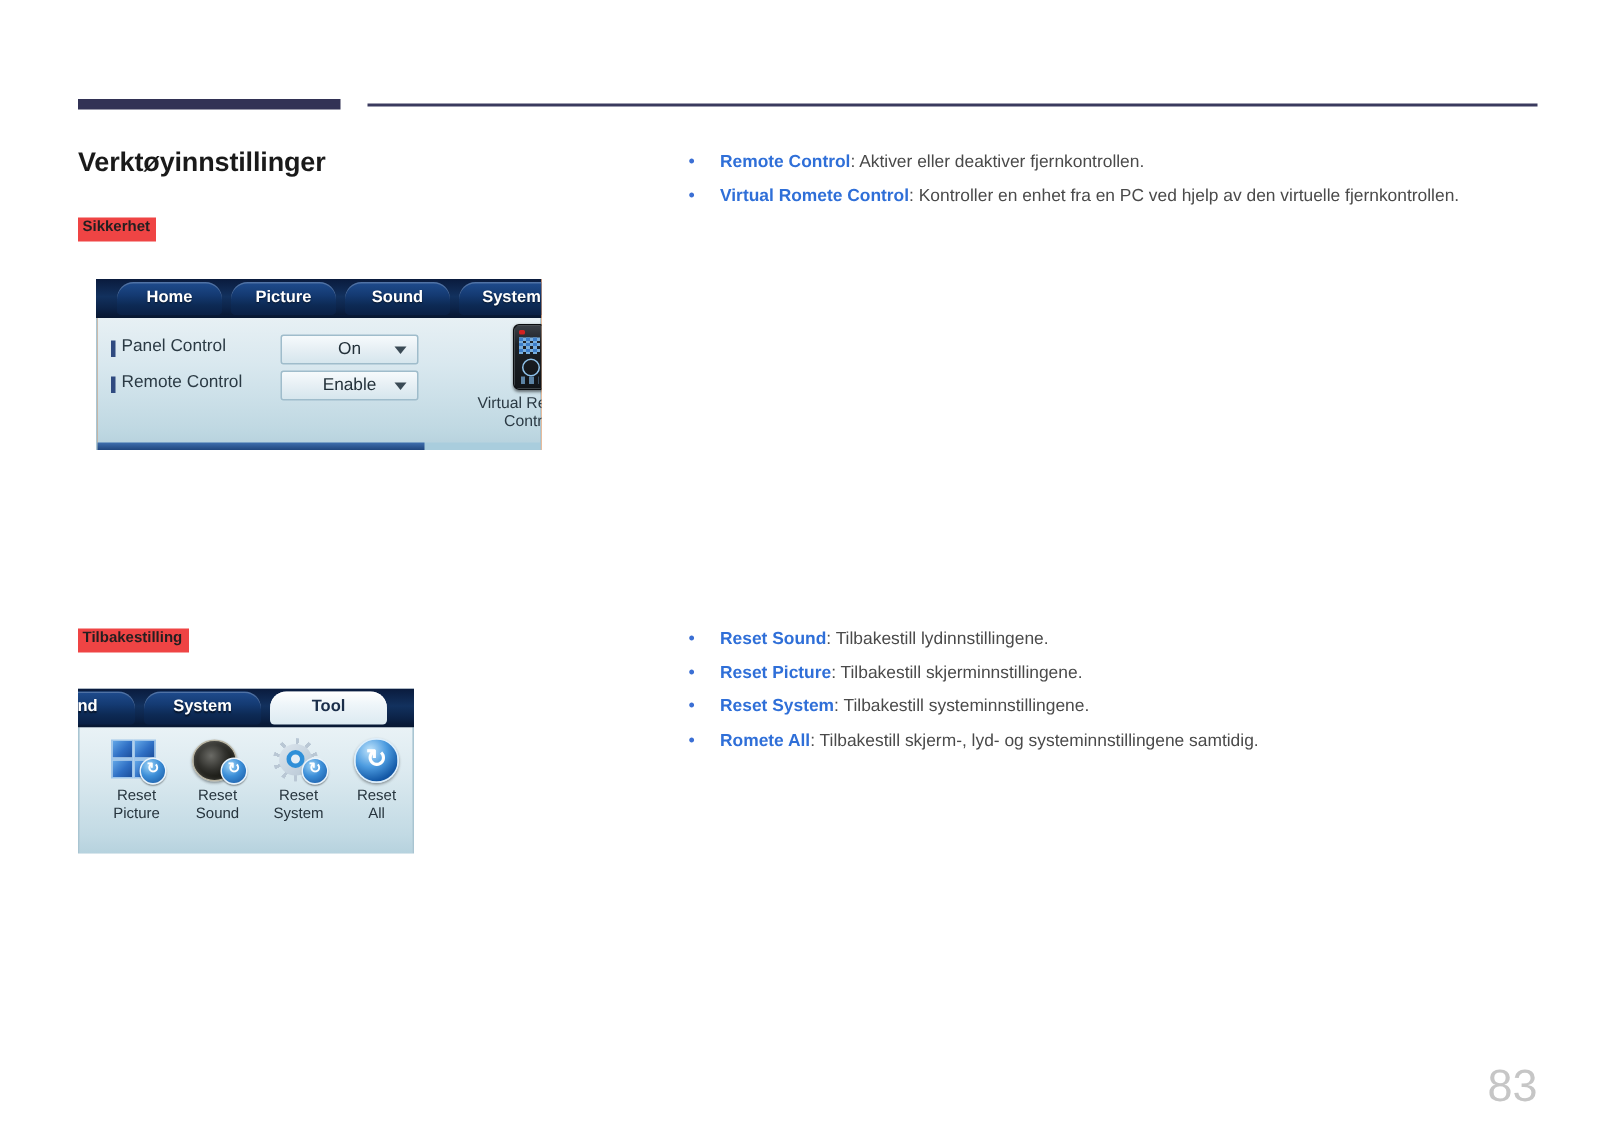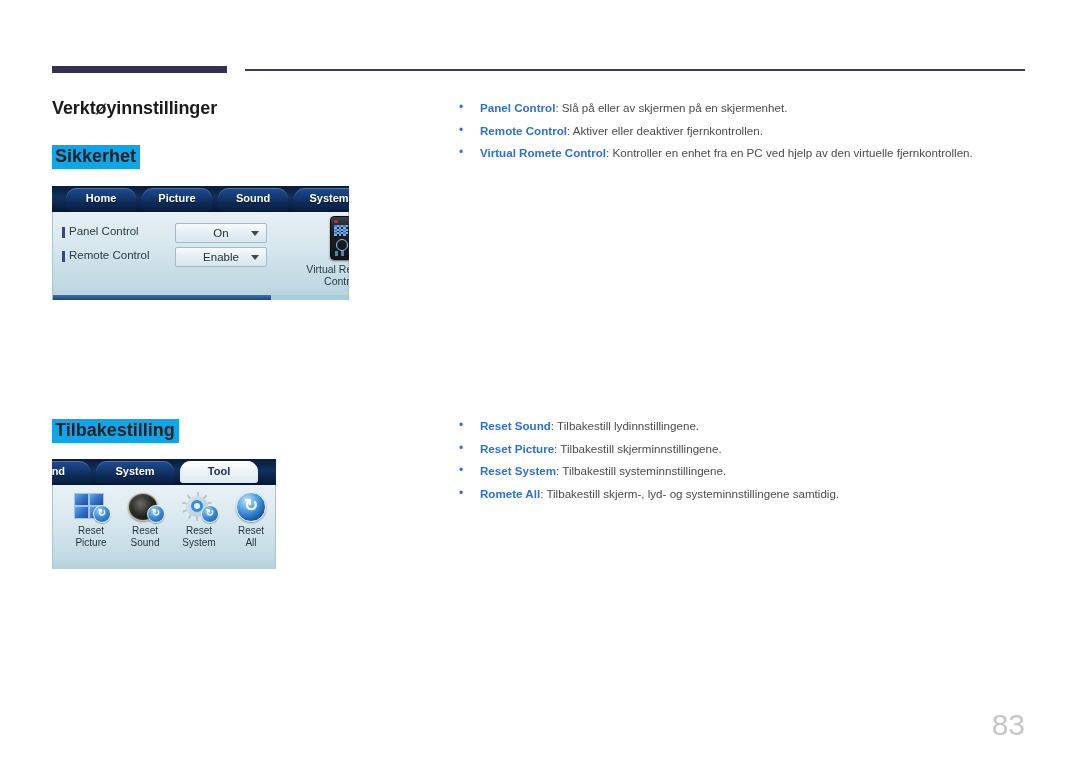--- a/index.html
+++ b/index.html
@@ -40,34 +40,34 @@
     left: 52px;
     top: 98px;
     font-size: 18px;
     font-weight: bold;
     color: #1a1a1a;
     letter-spacing: -0.1px;
   }
   .sec-head {
     position: absolute;
     left: 52px;
-    font-size: 18px;
+    font-size: 10px;
     font-weight: bold;
     color: #231f20;
-    background: #0ea5e9;
+    background: #ef4444;
     padding: 2px 4px 3px 3px;
     line-height: 1.05;
   }
   .sec-head.one { top: 145px; }
   .sec-head.two { top: 419px; }
 
   
   .osd1 {
     position: absolute;
-    left: 52px;
+    left: 64px;
     top: 186px;
     width: 297px;
     height: 114px;
     overflow: hidden;
     background: #f97316;
   }
   .osd-tabbar {
     position: relative;
     height: 26px;
     background: linear-gradient(to bottom, #0a1b3d 0%, #12315e 45%, #0c2348 75%, #071630 100%);
@@ -430,23 +430,20 @@
       </div>
     </div>
     <div class="osd-scroll">
         <i style="width: 74%;"></i>
       </div>
   </div>
 </div>
 
 <div class="bullets g1">
   <div class="bul">
-    <b>Panel Control</b><span>: </span><span>Slå på eller av skjermen på en skjermenhet.</span>
-  </div>
-  <div class="bul">
     <b>Remote Control</b><span>: </span><span>Aktiver eller deaktiver fjernkontrollen.</span>
   </div>
   <div class="bul">
     <b>Virtual Romete Control</b><span>: </span><span>Kontroller en enhet fra en PC ved hjelp av den virtuelle fjernkontrollen.</span>
   </div>
 </div>
 
 <div class="sec-head two">Tilbakestilling</div>
 
 <div class="osd2">

